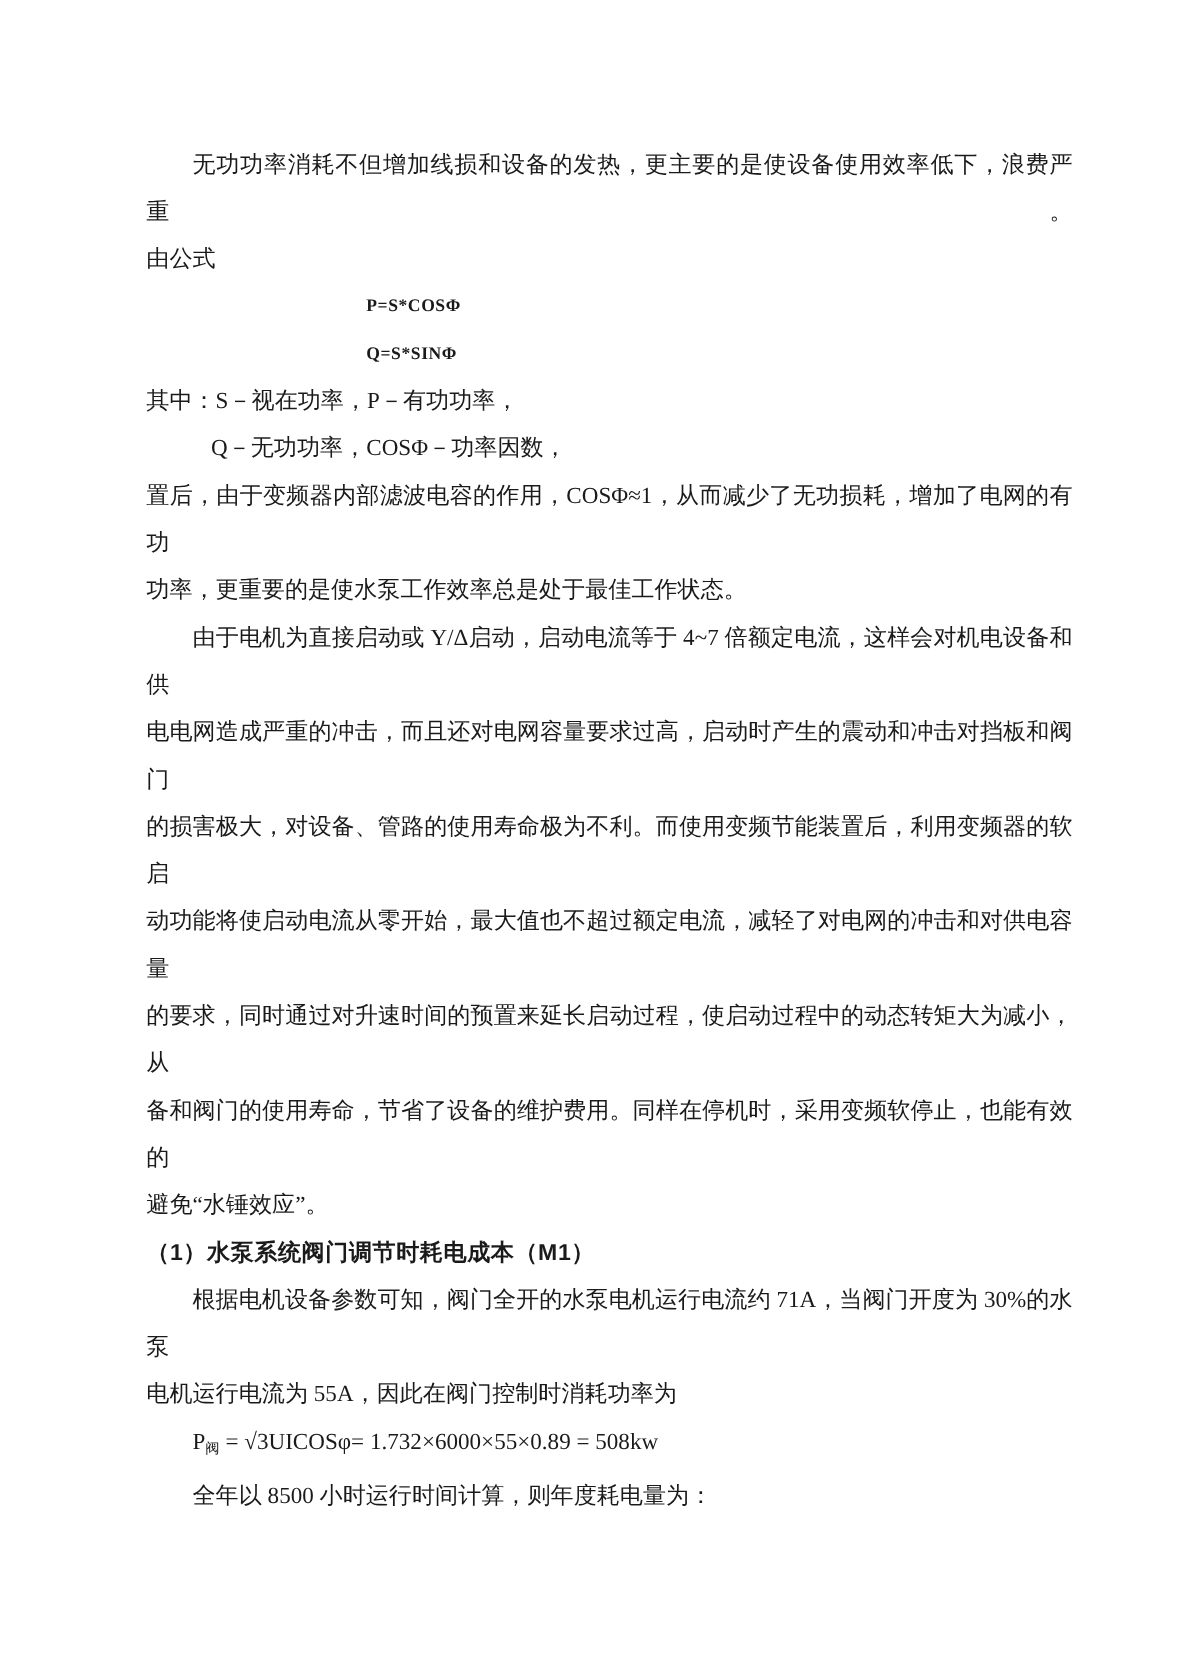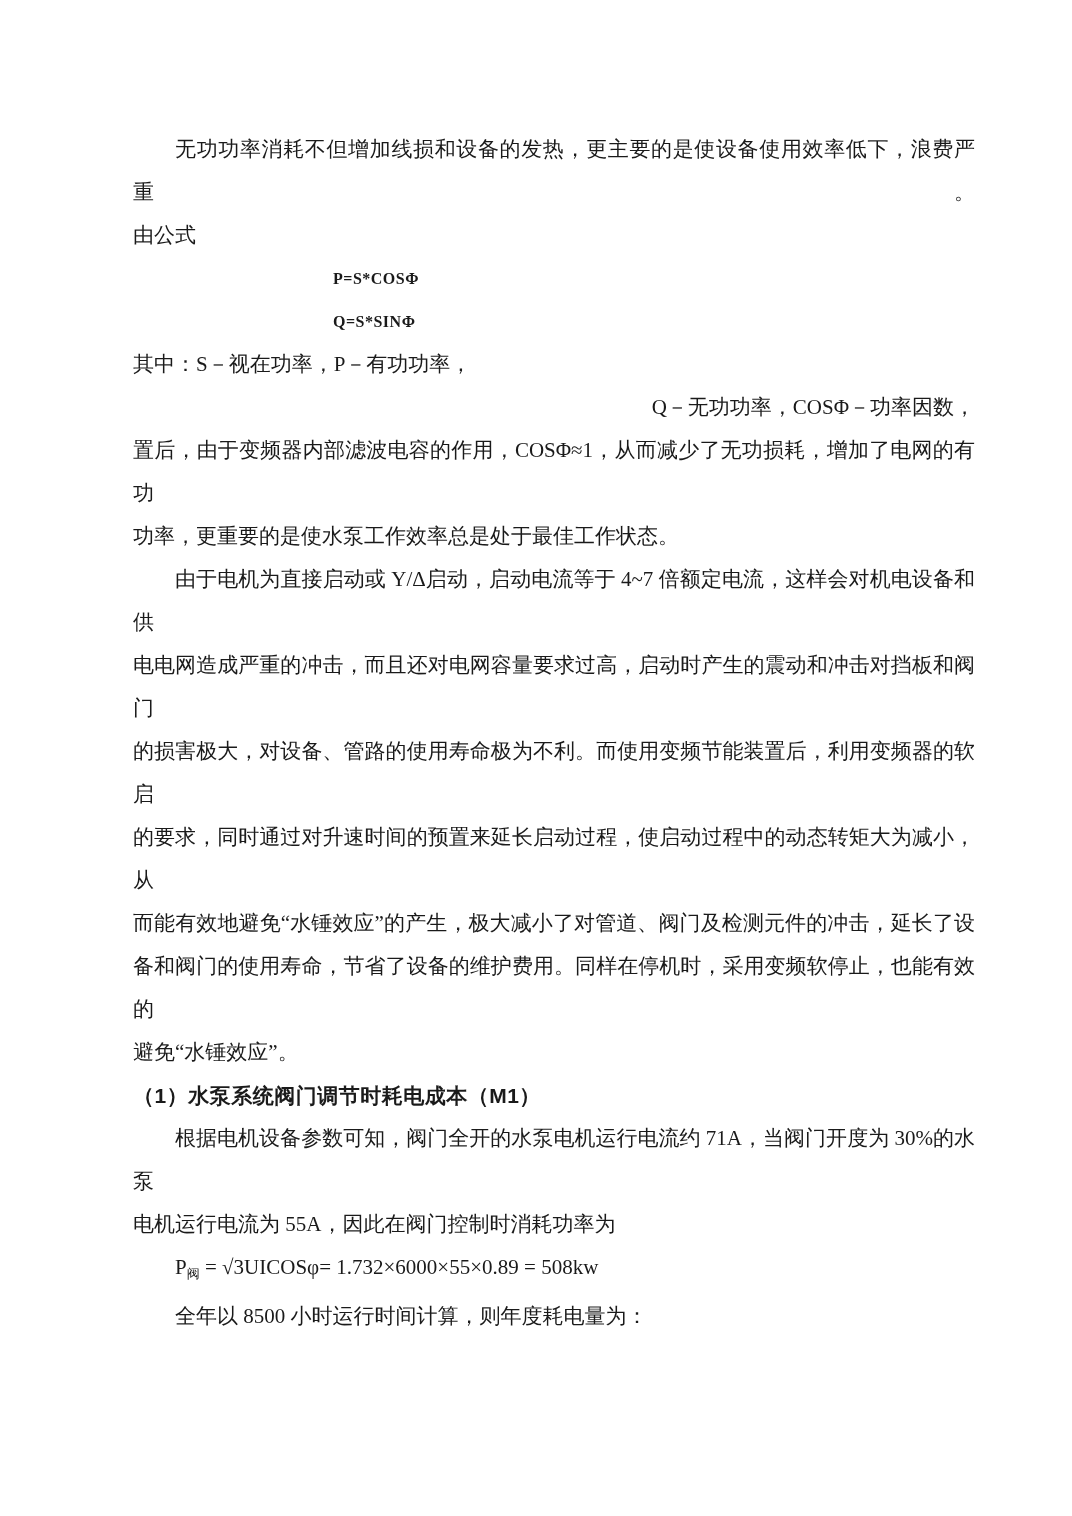--- a/index.html
+++ b/index.html
@@ -21,21 +21,21 @@
     position: absolute;
     left: 133px;
     top: 128px;
     width: 842px;
     font-size: 21px;
     line-height: 43px;
   }
   .ln { min-height: 43px; }
   .fill { text-align: justify; text-align-last: justify; }
   .ind2 { text-indent: 2em; }
-  .ind3 { text-indent: 2.8em; text-align: right; }
+  .ind3 { text-indent: 2.8em; }
   .pre  { white-space: pre-wrap; }
   .formula {
     margin-left: 200px;
     font-weight: bold;
     font-size: 16px;
     letter-spacing: 0.5px;
     font-family: "Liberation Serif", "DejaVu Serif", serif;
   }
   .heading {
     font-family: "Liberation Sans", "DejaVu Sans", sans-serif;
@@ -61,22 +61,22 @@
     <div class="ln formula">Q=S*SINΦ</div>
 
     <div class="ln">其中：S－视在功率，P－有功功率，</div>
     <div class="ln ind3">Q－无功功率，COSΦ－功率因数，</div>
     <div class="ln fill">置后，由于变频器内部滤波电容的作用，COSΦ≈1，从而减少了无功损耗，增加了电网的有功</div>
     <div class="ln">功率，更重要的是使水泵工作效率总是处于最佳工作状态。</div>
 
     <div class="ln ind2 fill">由于电机为直接启动或 Y/Δ启动，启动电流等于 4~7 倍额定电流，这样会对机电设备和供</div>
     <div class="ln fill">电电网造成严重的冲击，而且还对电网容量要求过高，启动时产生的震动和冲击对挡板和阀门</div>
     <div class="ln fill">的损害极大，对设备、管路的使用寿命极为不利。而使用变频节能装置后，利用变频器的软启</div>
+    <div class="ln fill">动功能将使启动电流从零开始，最大值也不超过额定电流，减轻了对电网的冲击和对供电容量</div>
     <div class="ln fill">的要求，同时通过对升速时间的预置来延长启动过程，使启动过程中的动态转矩大为减小，从</div>
-    <div class="ln fill">而能有效地避免“水锤效应”的产生，极大减小了对管道、阀门及检测元件的冲击，延长了设</div>
     <div class="ln fill">备和阀门的使用寿命，节省了设备的维护费用。同样在停机时，采用变频软停止，也能有效的</div>
     <div class="ln">避免“水锤效应”。</div>
 
     <div class="ln heading">（1）水泵系统阀门调节时耗电成本（M1）</div>
 
     <div class="ln ind2 fill">根据电机设备参数可知，阀门全开的水泵电机运行电流约 71A，当阀门开度为 30%的水泵</div>
     <div class="ln">电机运行电流为 55A，因此在阀门控制时消耗功率为</div>
 
     <div class="ln ind2 pre"><span>P</span><span class="sub-char">阀</span><span> = √3UICOSφ= 1.732×6000×55×0.89 = 508kw</span></div>
 

